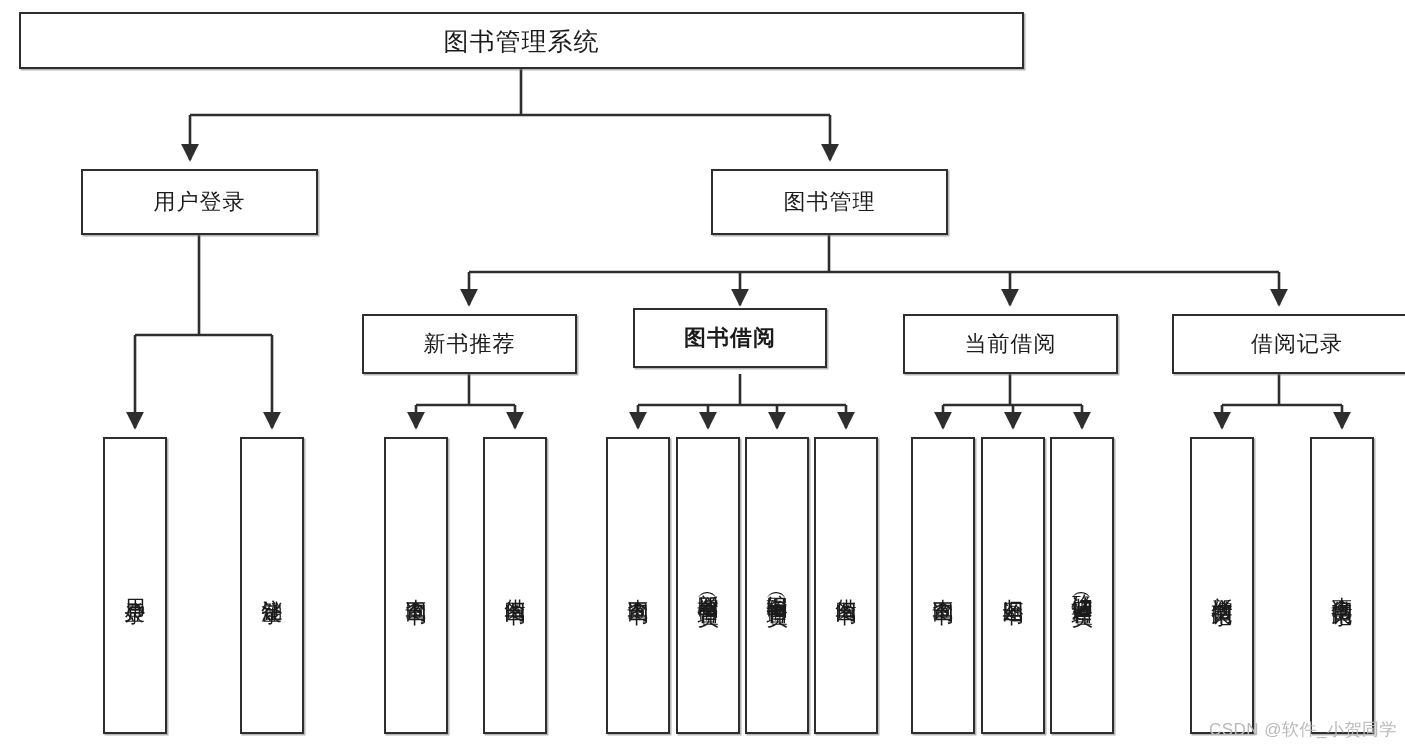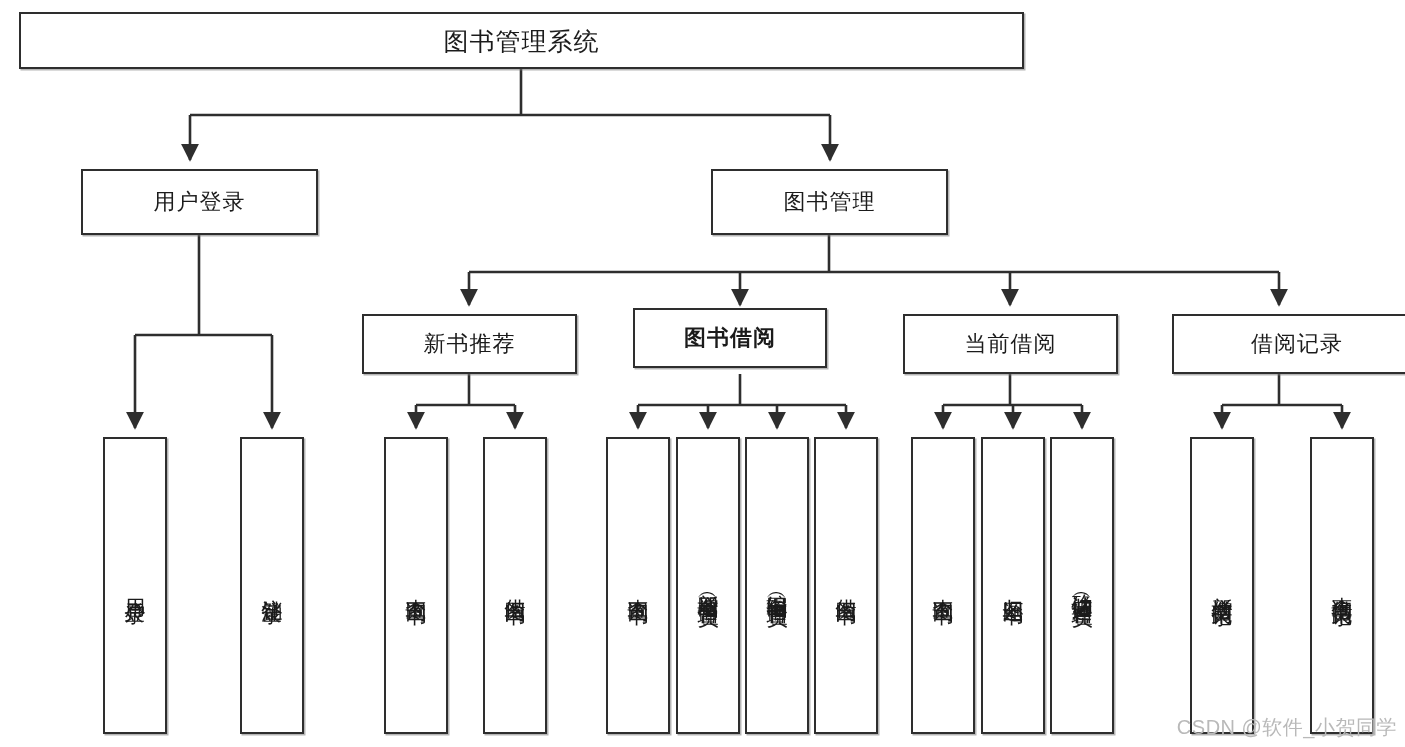--- a/index.html
+++ b/index.html
@@ -54,21 +54,21 @@
     text-orientation: upright;
     white-space: nowrap;
   }
   #root-node {
     font-size: 25px;
   }
   #watermark {
     position: absolute;
     right: 8px;
     bottom: 6px;
-    font-size: 20px;
+    font-size: 17px;
     color: #b9b9b9;
     letter-spacing: 0.5px;
     white-space: nowrap;
   }
 </style>
 </head>
 <body>
 
 <div id="canvas">
 

